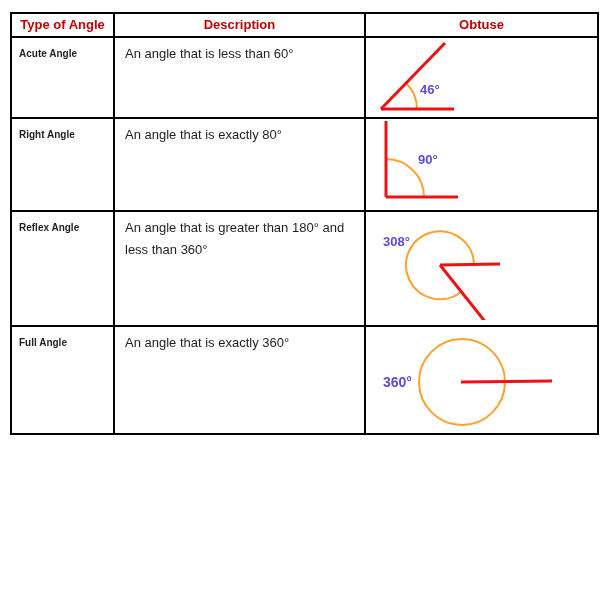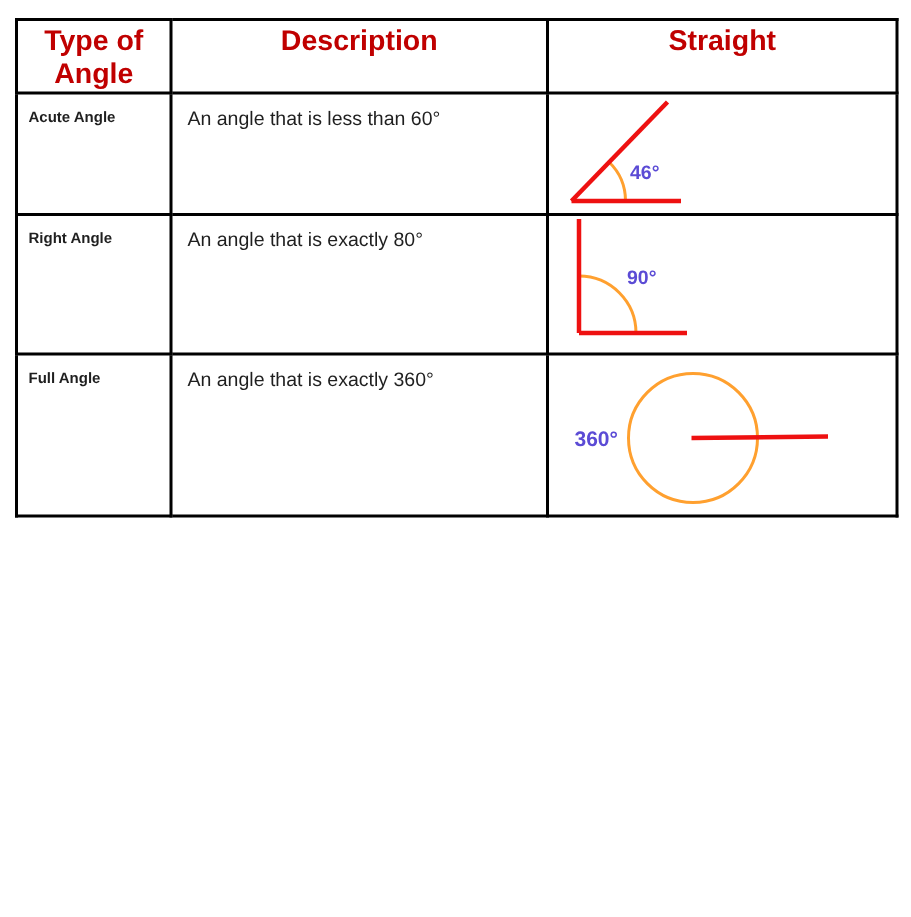--- a/index.html
+++ b/index.html
@@ -22,21 +22,21 @@
     width:587px;
   }
   .angle-table th,.angle-table td{
     border:2px solid var(--border);
     vertical-align:top;
     padding:0;
     overflow:hidden;
   }
   .angle-table th{
     color:var(--header-red);
-    font-size:19px;font-weight:bold;
+    font-size:13px;font-weight:bold;
     text-align:center;
     height:19px;
     padding-top:3px;
   }
   td.type-cell{
     font-weight:bold;font-size:10px;
     padding:5px 4px 0 7px;
     line-height:22px;
   }
   td.desc-cell{
@@ -59,21 +59,21 @@
 <table class="angle-table">
   <colgroup>
     <col style="width:103px">
     <col style="width:251px">
     <col style="width:233px">
   </colgroup>
   <tbody>
       <tr>
     <th>Type of Angle</th>
     <th>Description</th>
-    <th>Straight</th>
+    <th>Obtuse</th>
   </tr>
 
   <tr>
     <td class="type-cell" style="height:74px">Acute Angle</td>
     <td class="desc-cell">An angle that is less than 60°</td>
     <td class="example-cell">
       <svg width="229" height="74" viewBox="0 0 229 74">
         <path class="arc" d="M 51 71 A 36 36 0 0 0 40 45" stroke="#ffa02f"></path>
         <line class="ray" x1="15" y1="71" x2="88" y2="71" stroke="#ee1111"></line>
         <line class="ray" x1="15" y1="71" x2="79" y2="5" stroke="#ee1111"></line>
@@ -90,20 +90,32 @@
         <path class="arc" d="M 58 78 A 38 38 0 0 0 20 40" stroke="#ffa02f"></path>
         <line class="ray" x1="20" y1="2" x2="20" y2="78" stroke="#ee1111"></line>
         <line class="ray" x1="20" y1="78" x2="92" y2="78" stroke="#ee1111"></line>
         <text class="deg-label" x="52" y="45" fill="#5b4bd5">90°</text>
       </svg>
     </td>
   </tr>
 
 
 
+  <tr>
+    <td class="type-cell" style="height:108px">Reflex Angle</td>
+    <td class="desc-cell">An angle that is greater than 180° and less than 360°</td>
+    <td class="example-cell">
+      <svg width="229" height="108" viewBox="0 0 229 108">
+        <path class="arc" d="M 108 53 A 34 34 0 1 0 95 80" stroke="#ffa02f"></path>
+        <line class="ray" x1="74" y1="53" x2="134" y2="52" stroke="#ee1111"></line>
+        <line class="ray" x1="74" y1="53" x2="121" y2="112" stroke="#ee1111"></line>
+        <text class="deg-label" x="17" y="34" fill="#5b4bd5">308°</text>
+      </svg>
+    </td>
+  </tr>
 
   <tr>
     <td class="type-cell" style="height:101px">Full Angle</td>
     <td class="desc-cell">An angle that is exactly 360°</td>
     <td class="example-cell">
       <svg width="229" height="101" viewBox="0 0 229 101">
         <circle class="arc" cx="96" cy="55" r="43" stroke="#ffa02f"></circle>
         <line class="ray" x1="95" y1="55" x2="186" y2="54" stroke="#ee1111"></line>
         <text class="deg-label" x="17" y="60" style="font-size:14px" fill="#5b4bd5">360°</text>
       </svg>

